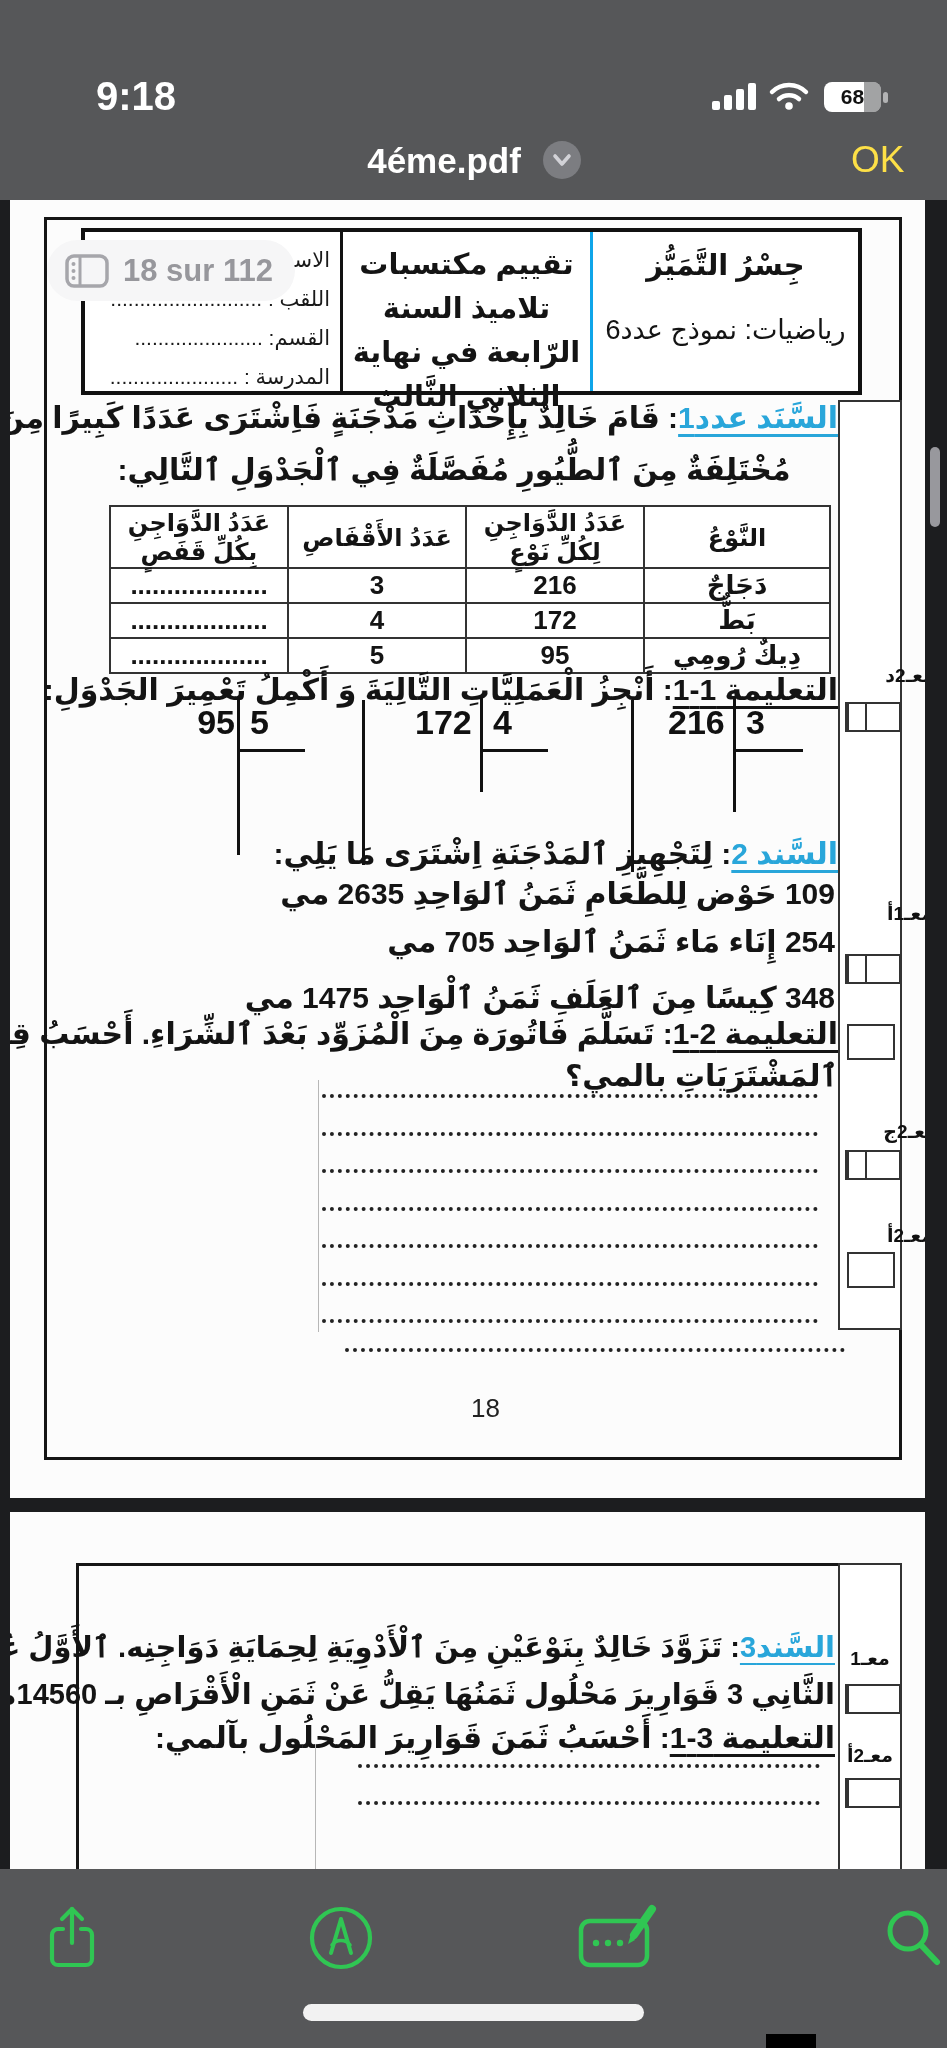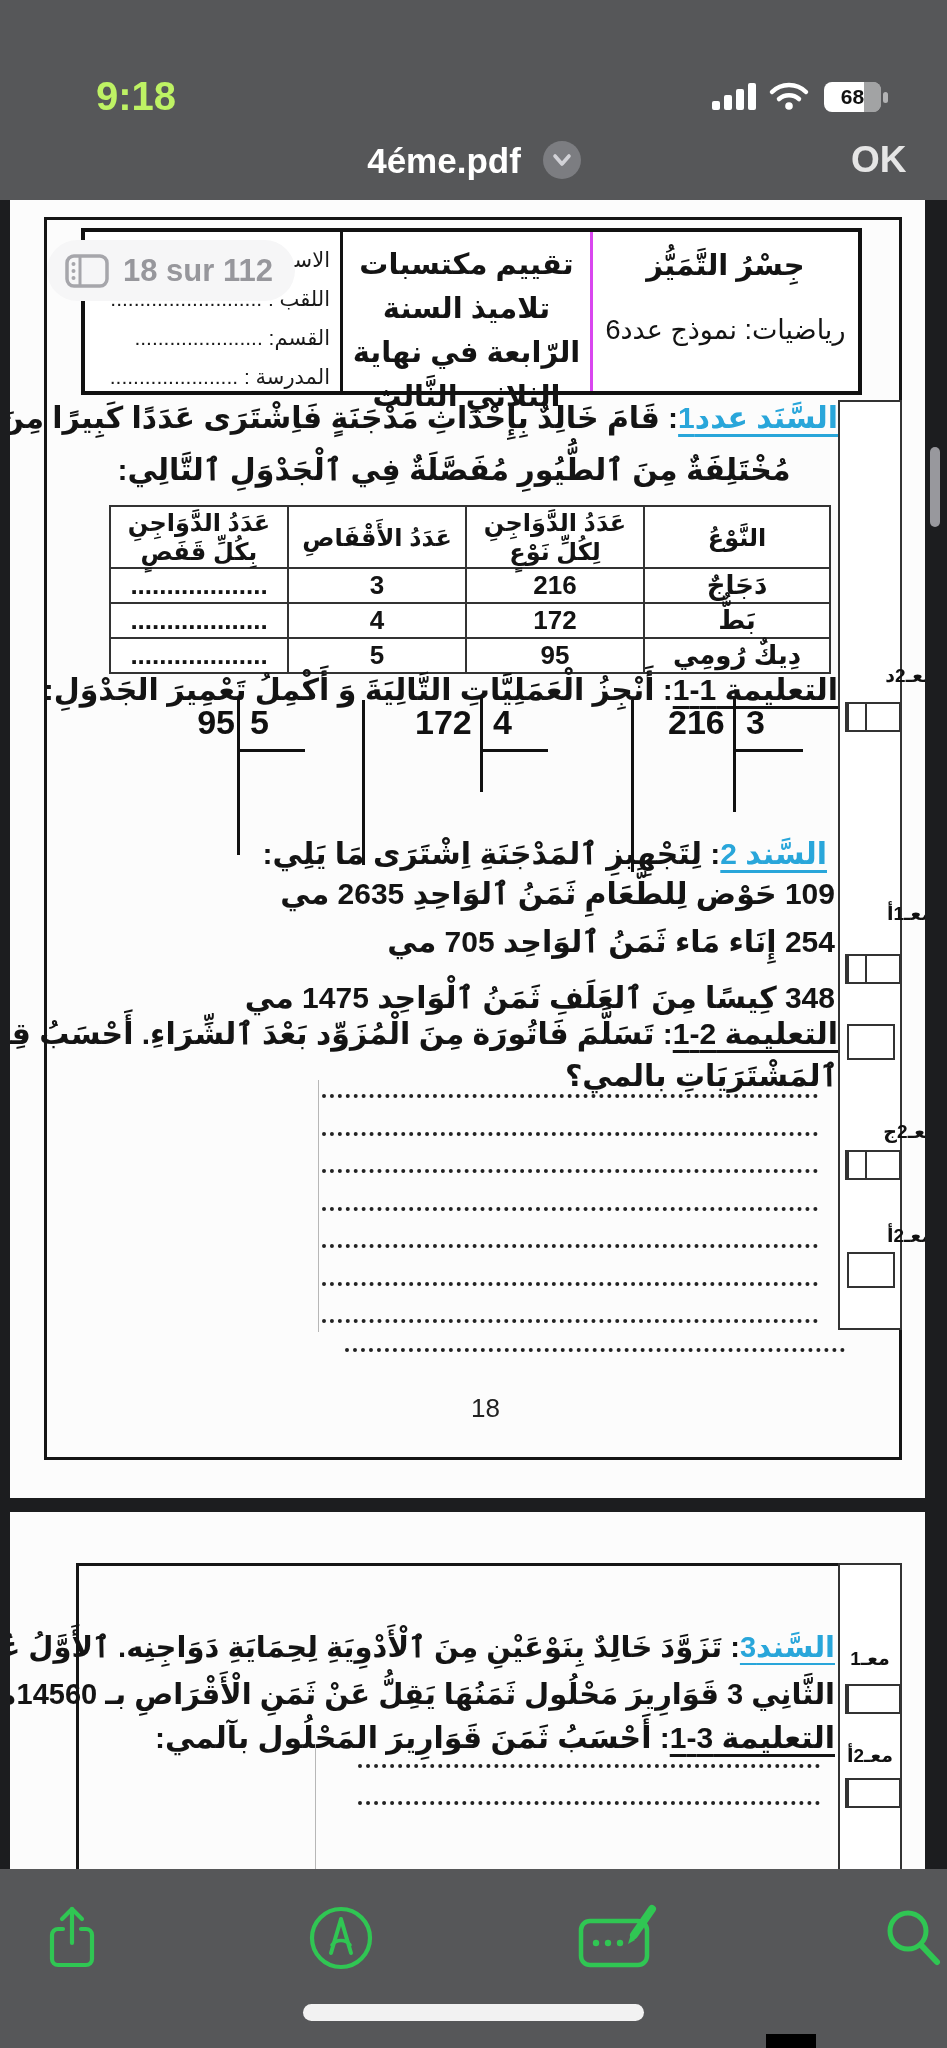--- a/index.html
+++ b/index.html
@@ -1,47 +1,47 @@
 <!DOCTYPE html>
 <html><head>
 <meta charset="utf-8">
 <style>
   html,body{margin:0;padding:0;background:#1c1d1f;}
   *{box-sizing:border-box;}
   #screen{position:relative;width:947px;height:2048px;background:#1c1d1f;overflow:hidden;
           font-family:"Liberation Sans","DejaVu Sans",sans-serif;}
   
   #topbars{position:absolute;left:0;top:0;width:947px;height:200px;background:#565759;}
-  .time{position:absolute;left:96px;top:74px;font-size:40px;font-weight:700;color:#bef264;}
+  .time{position:absolute;left:96px;top:74px;font-size:40px;font-weight:700;color:#ffffff;}
   .sicons{position:absolute;top:80px;}
   .nav-title{position:absolute;left:444px;top:141px;transform:translateX(-50%);
              font-size:35px;font-weight:700;color:#fff;white-space:nowrap;}
   .chev-btn{position:absolute;left:543px;top:141px;width:38px;height:38px;border-radius:50%;
             background:#7c7d81;display:flex;align-items:center;justify-content:center;}
-  .ok-btn{position:absolute;left:851px;top:139px;font-size:37px;font-weight:700;color:#e5e5e5;}
+  .ok-btn{position:absolute;left:851px;top:139px;font-size:37px;font-weight:400;color:#fde047;}
   .batt{position:absolute;left:824px;top:82px;width:64px;height:30px;}
   .batt .body{position:absolute;left:0;top:0;width:57px;height:30px;background:#fff;border-radius:8px;}
   .batt .empty{position:absolute;left:40px;top:0;width:17px;height:30px;background:rgba(86,87,89,.55);
                border-radius:0 8px 8px 0;}
   .batt .pct{position:absolute;left:0;top:3px;width:57px;text-align:center;font-size:21px;font-weight:700;color:#111;}
   .batt .nub{position:absolute;left:59px;top:10px;width:5px;height:11px;background:rgba(255,255,255,.55);border-radius:3px;}
   
   .page{position:absolute;left:10px;width:915px;background:#fcfcfc;overflow:hidden;color:#141414;}
   #page1{top:200px;height:1298px;}
   #page2{top:1512px;height:357px;}
   .frame{position:absolute;border:3px solid #151515;}
   .rtl{direction:rtl;}
   .docline{position:absolute;direction:rtl;white-space:nowrap;font-weight:700;font-size:30px;color:#141414;}
   .blue-label{color:#29a6da;text-decoration:underline;text-underline-offset:6px;}
   .ul-label{text-decoration:underline;text-underline-offset:6px;}
   
   #hdr{position:absolute;left:71px;top:28px;width:781px;height:167px;border:4px solid #111;
        display:flex;direction:rtl;background:#fff;}
   #hdr .cell{height:100%;}
-  #hdr .c1{width:268px;border-left:3px solid #d946ef;text-align:center;}
+  #hdr .c1{width:268px;border-left:3px solid #0ea5e9;text-align:center;}
   #hdr .c2{width:250px;border-left:3px solid #111;text-align:center;padding:6px 8px;}
   #hdr .c3{flex:1;padding:8px 10px 0 4px;}
   .hdr-title{margin-top:16px;font-size:29px;font-weight:700;}
   .hdr-sub{margin-top:32px;font-size:27px;font-weight:400;}
   .hdr-mid{font-size:29px;font-weight:700;line-height:44px;margin-top:4px;}
   .info-line{direction:rtl;text-align:right;font-size:21px;line-height:39px;white-space:nowrap;color:#1a1a1a;}
   
   #btable{position:absolute;left:99px;top:305px;border-collapse:collapse;direction:rtl;background:#fff;}
   #btable td,#btable th{border:2px solid #333;text-align:center;vertical-align:middle;padding:0 4px;}
   #btable th{width:178px;height:62px;font-size:24px;font-weight:700;line-height:29px;}
@@ -183,21 +183,21 @@
     <span class="dnum" style="left:483px;top:503px;">4</span>
     <div class="hbar" style="left:470px;top:549px;width:68px;"></div>
 
     <div class="vbar" style="left:621px;top:500px;height:172px;"></div>
 
     <span class="dnum" style="left:658px;top:503px;width:55px;text-align:right;">216</span>
     <div class="vbar" style="left:723px;top:497px;height:115px;"></div>
     <span class="dnum" style="left:736px;top:503px;">3</span>
     <div class="hbar" style="left:723px;top:549px;width:70px;"></div>
 
-    <div class="docline" style="top:636px;right:98px;">
+    <div class="docline" style="top:636px;right:87px;">
       <span class="blue-label">السَّند 2</span><span>: لِتَجْهِيزِ ٱلمَدْجَنَةِ اِشْتَرَى مَا يَلِي:</span>
     </div>
 
     <div class="docline" style="top:676px;right:90px;">109 حَوْض لِلطَّعَامِ ثَمَنُ ٱلوَاحِدِ 2635 مي</div>
     <div class="docline" style="top:724px;right:90px;">254 إِنَاء مَاء ثَمَنُ ٱلوَاحِد 705 مي</div>
     <div class="docline" style="top:780px;right:90px;">348 كِيسًا مِنَ ٱلعَلَفِ ثَمَنُ ٱلْوَاحِد 1475 مي</div>
 
     <div class="docline" style="top:816px;right:87px;">
       <span class="ul-label">التعليمة 2-1</span><span>: تَسَلَّمَ فَاتُورَة مِنَ الْمُزَوِّد بَعْدَ ٱلشِّرَاءِ. أَحْسَبُ قِيمَةَ فَاتُورَةِ</span>
     </div>

